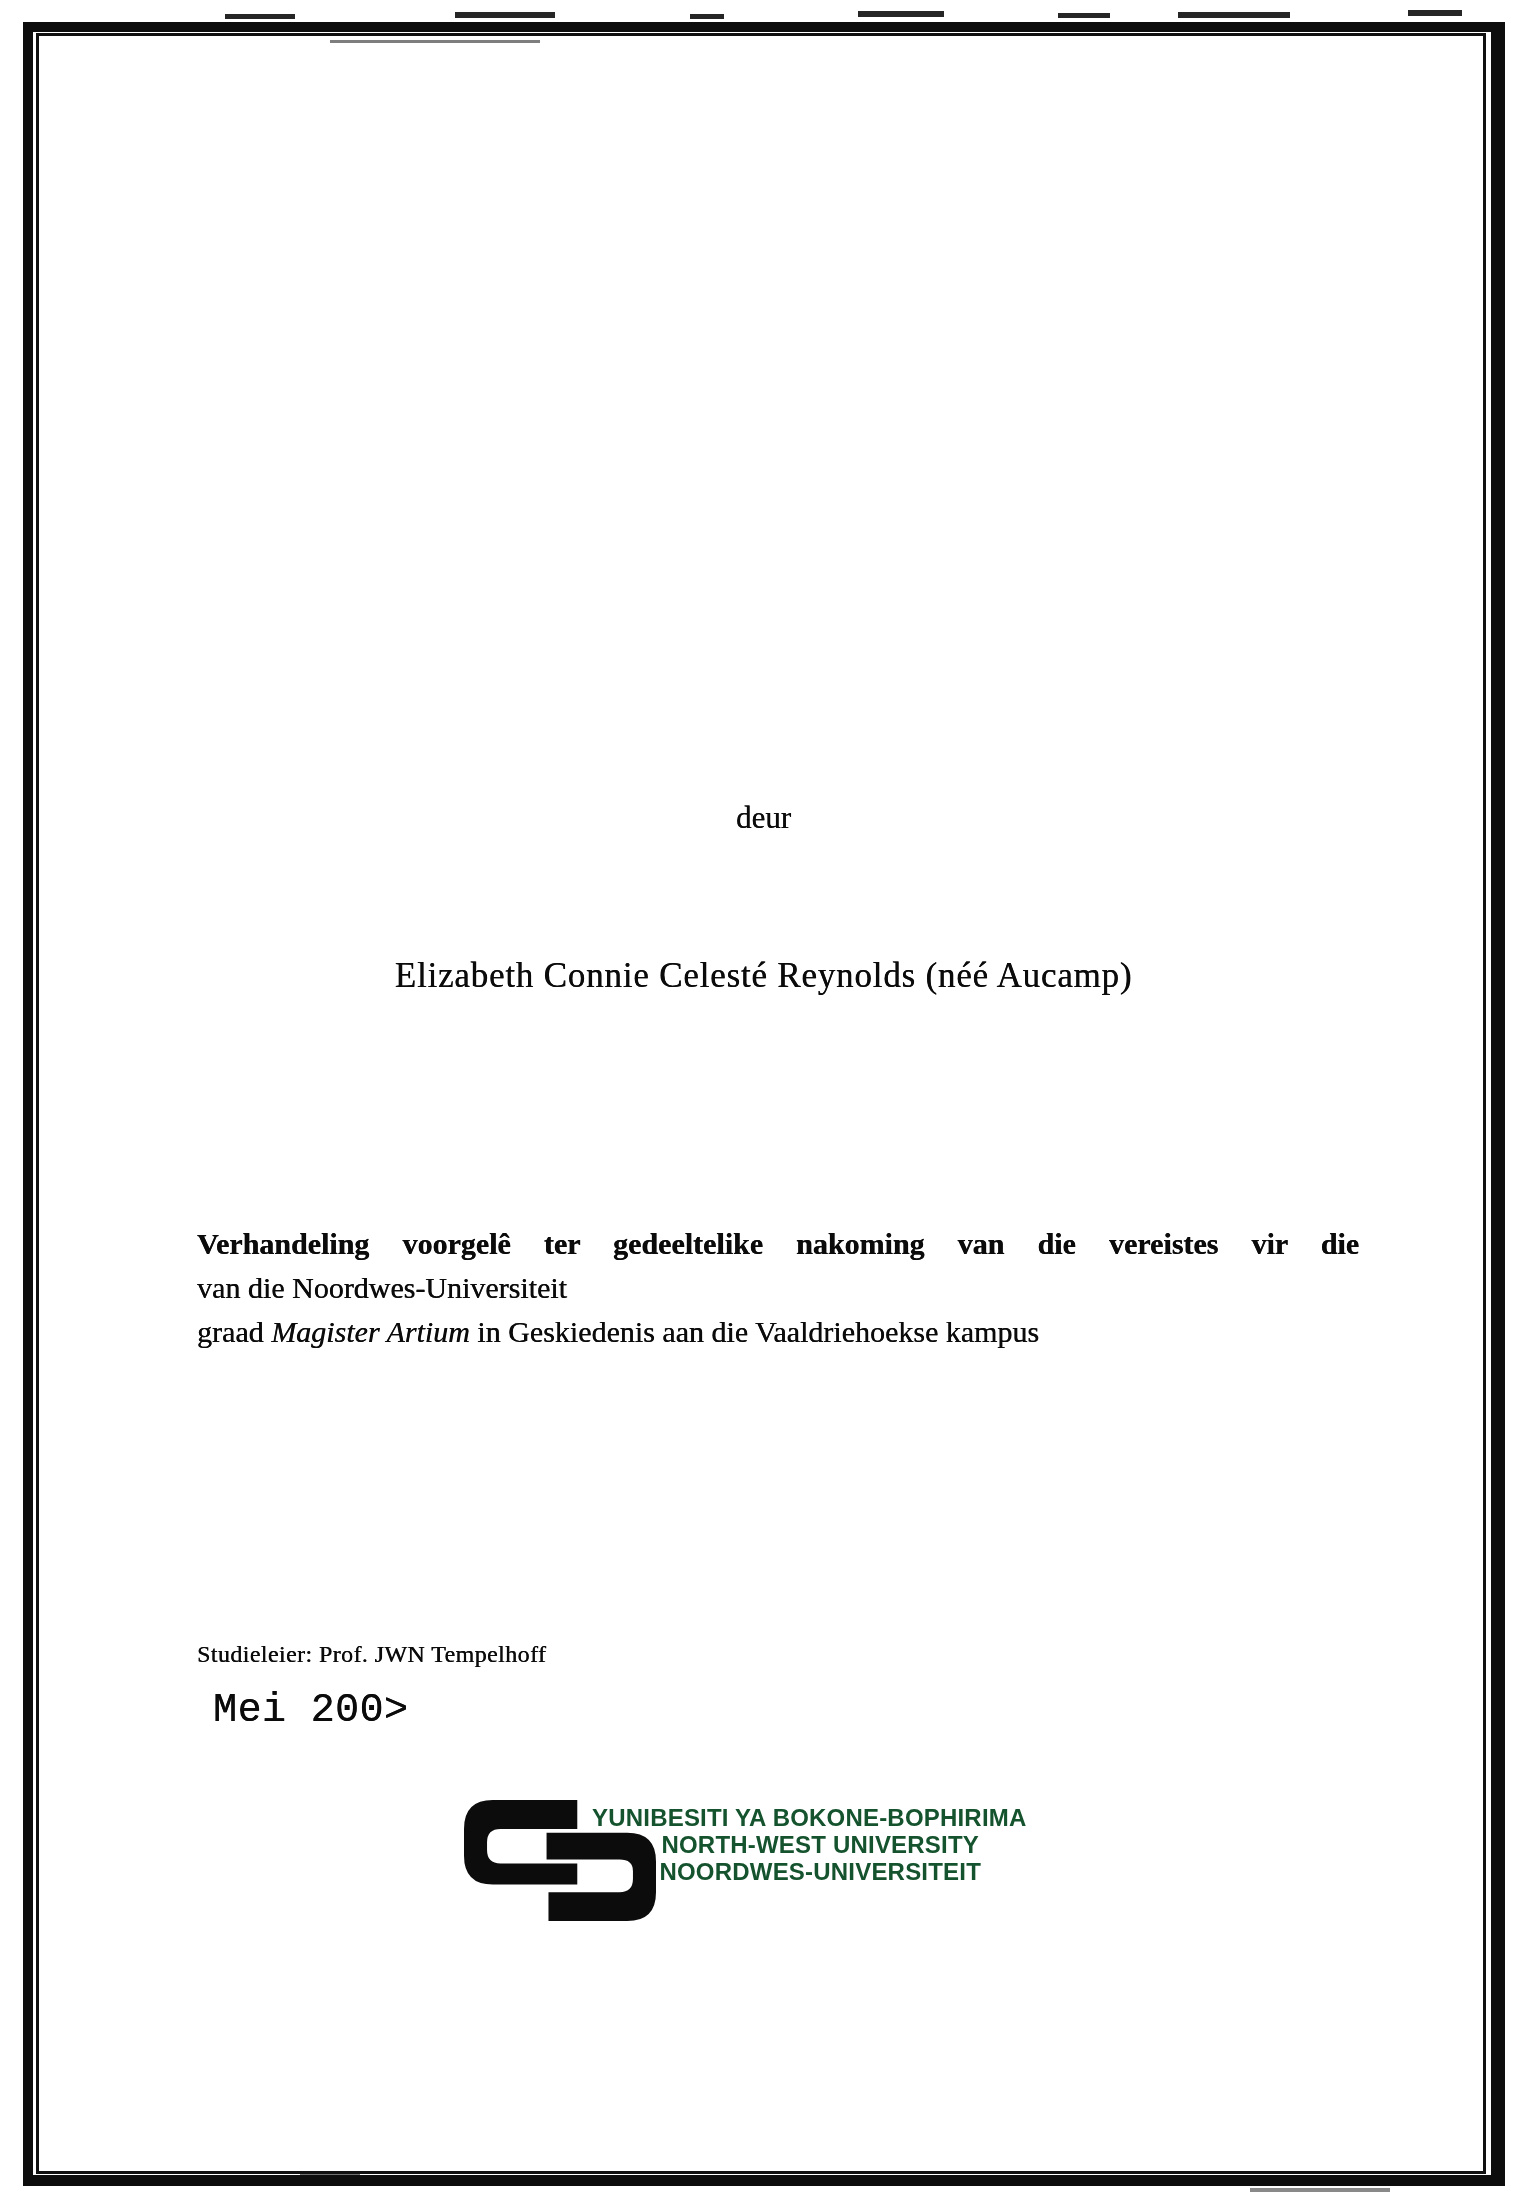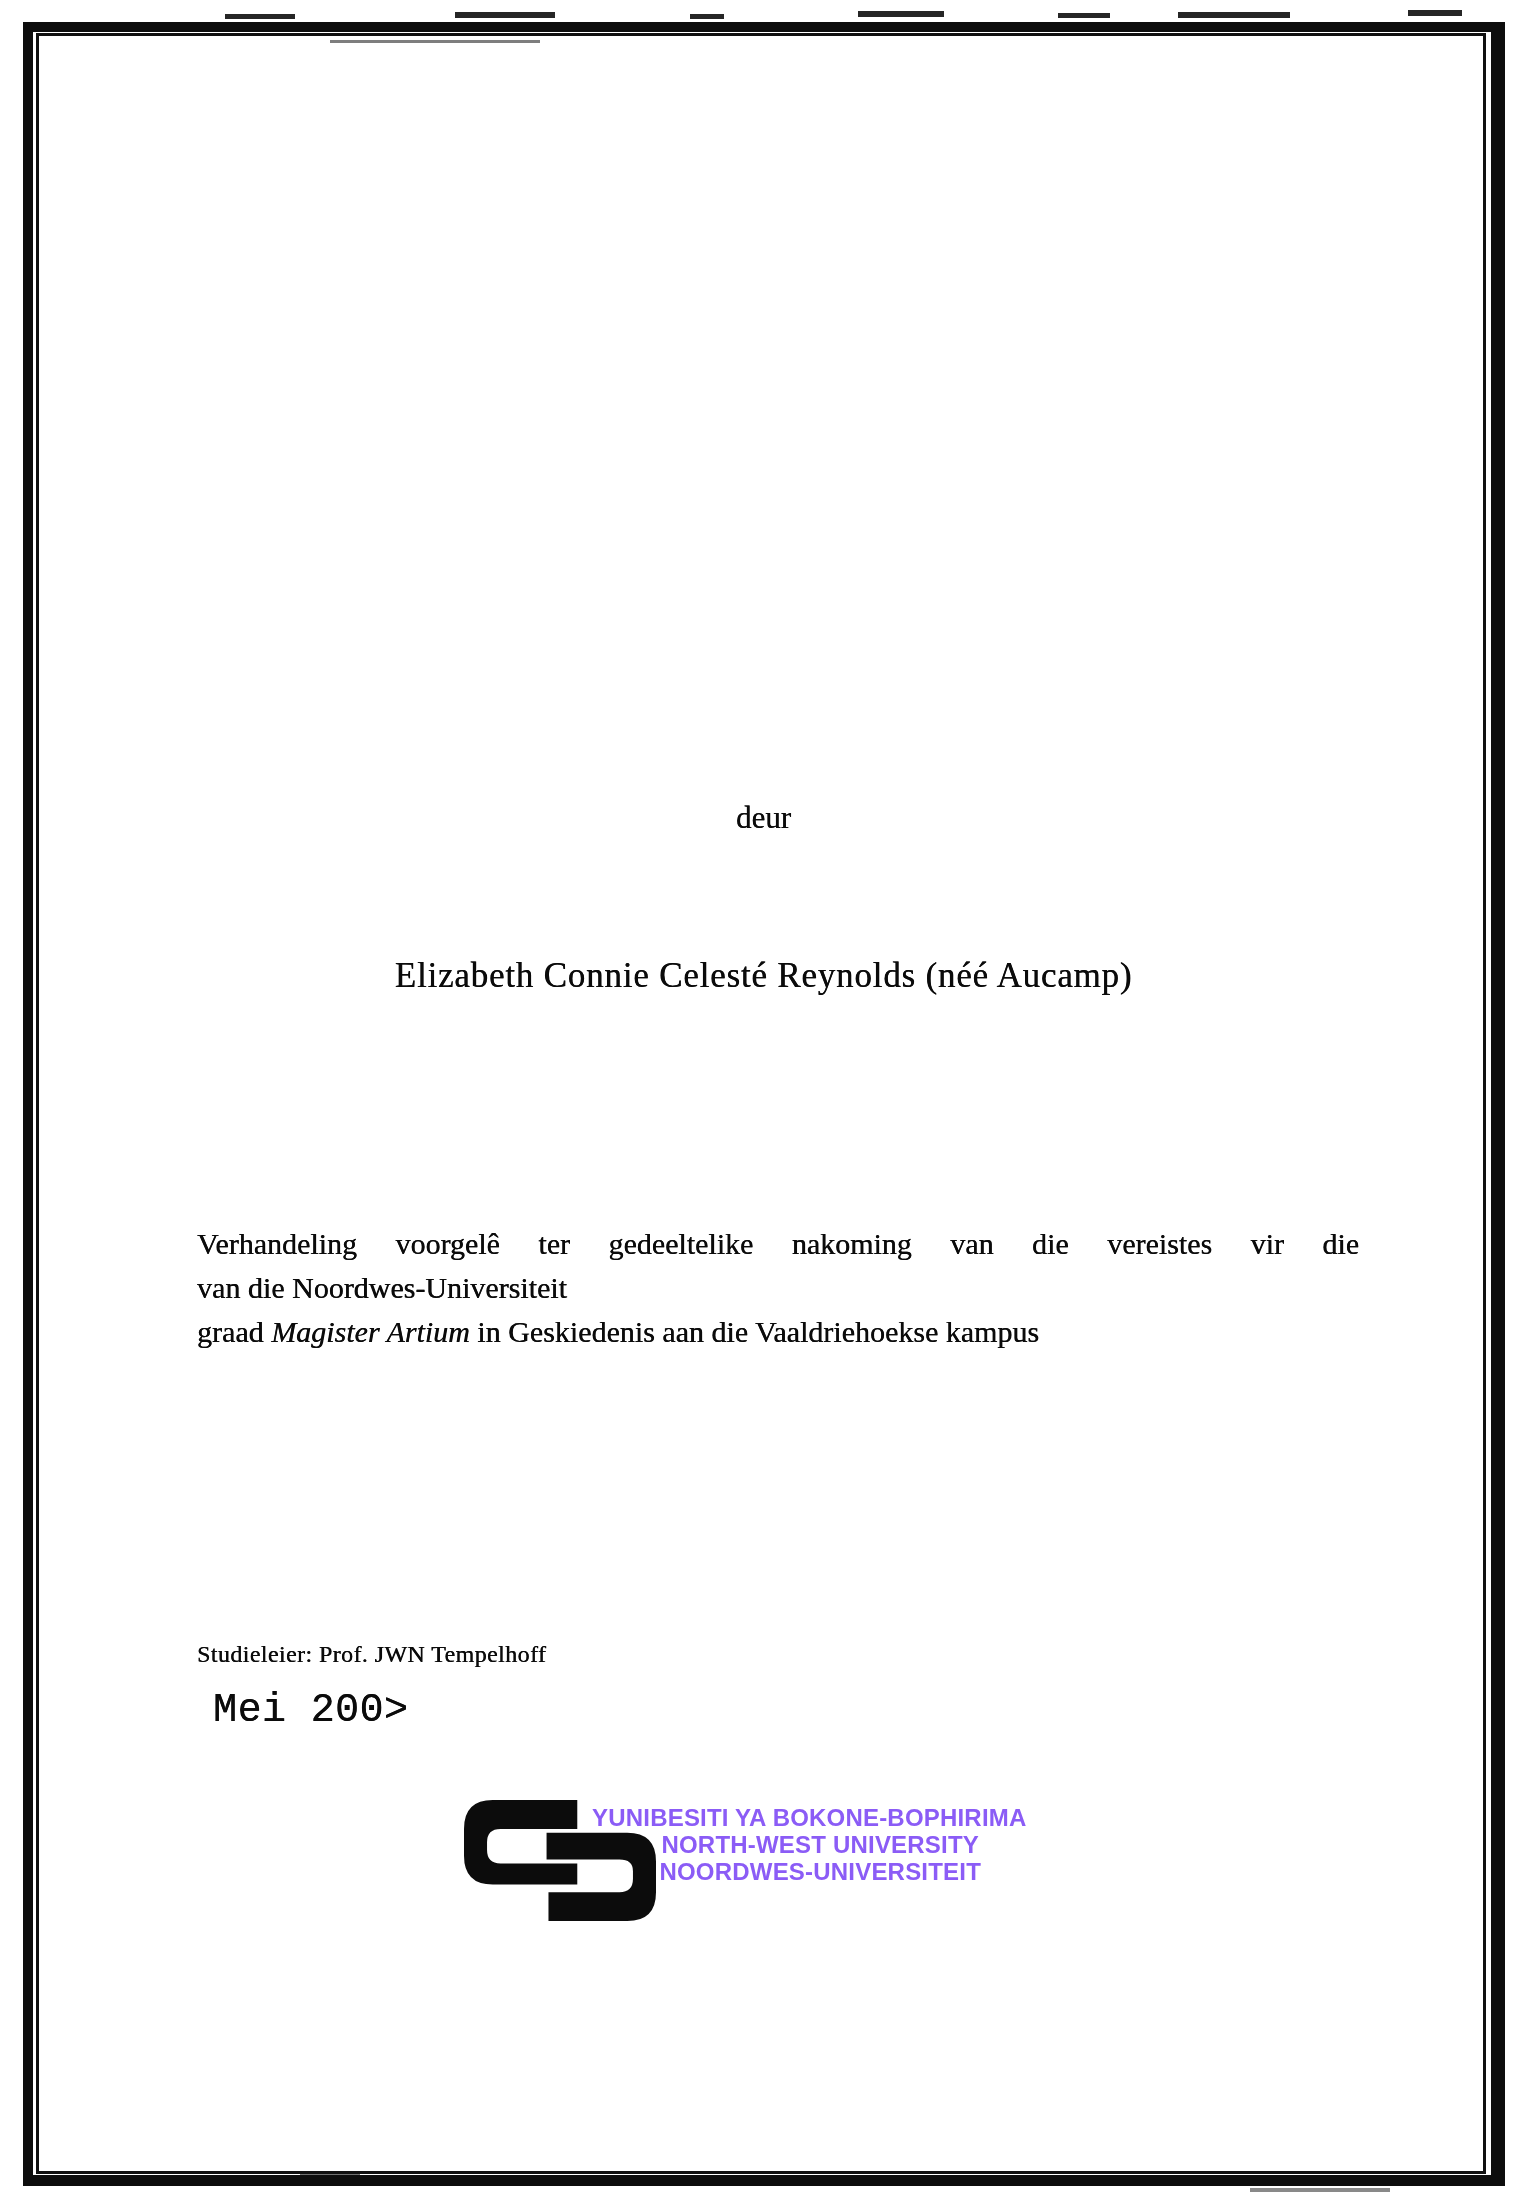--- a/index.html
+++ b/index.html
@@ -50,39 +50,40 @@
   }
 
   .statement {
     position:absolute; top:1222px; left:197px; width:1162px;
     font-size:30px; line-height:44px;
   }
   .statement .justified {
     text-align:justify;
     text-align-last:justify;
     white-space:normal;
+    font-weight:bold;
   }
   .statement .ital { font-style:italic; }
 
   .supervisor {
     position:absolute; top:1641px; left:197px;
     font-size:24px; letter-spacing:0.4px; white-space:nowrap;
   }
   .dateline {
     position:absolute; top:1688px; left:213px;
     font-size:40px; letter-spacing:0.4px; white-space:nowrap;font-family:Liberation Mono, monospace;
   }
 
   .logo { position:absolute; top:1800px; left:464px; width:640px; height:140px; }
   .logo-mark { position:absolute; top:0; left:0; width:192px; height:125px; }
   .logo-text {
     position:absolute; top:4px; left:128px;
     font-family:"Liberation Sans", sans-serif;
     font-weight:700; font-size:24px; line-height:27px;
-    letter-spacing:0.2px; color:#8b5cf6;
+    letter-spacing:0.2px; color:#14532d;
     white-space:nowrap;
   }
   .logo-text .lt2, .logo-text .lt3 { padding-left:22px;text-align:center; }
 </style>
 </head>
 <body>
 
 <div class="page">
 
   <div>

